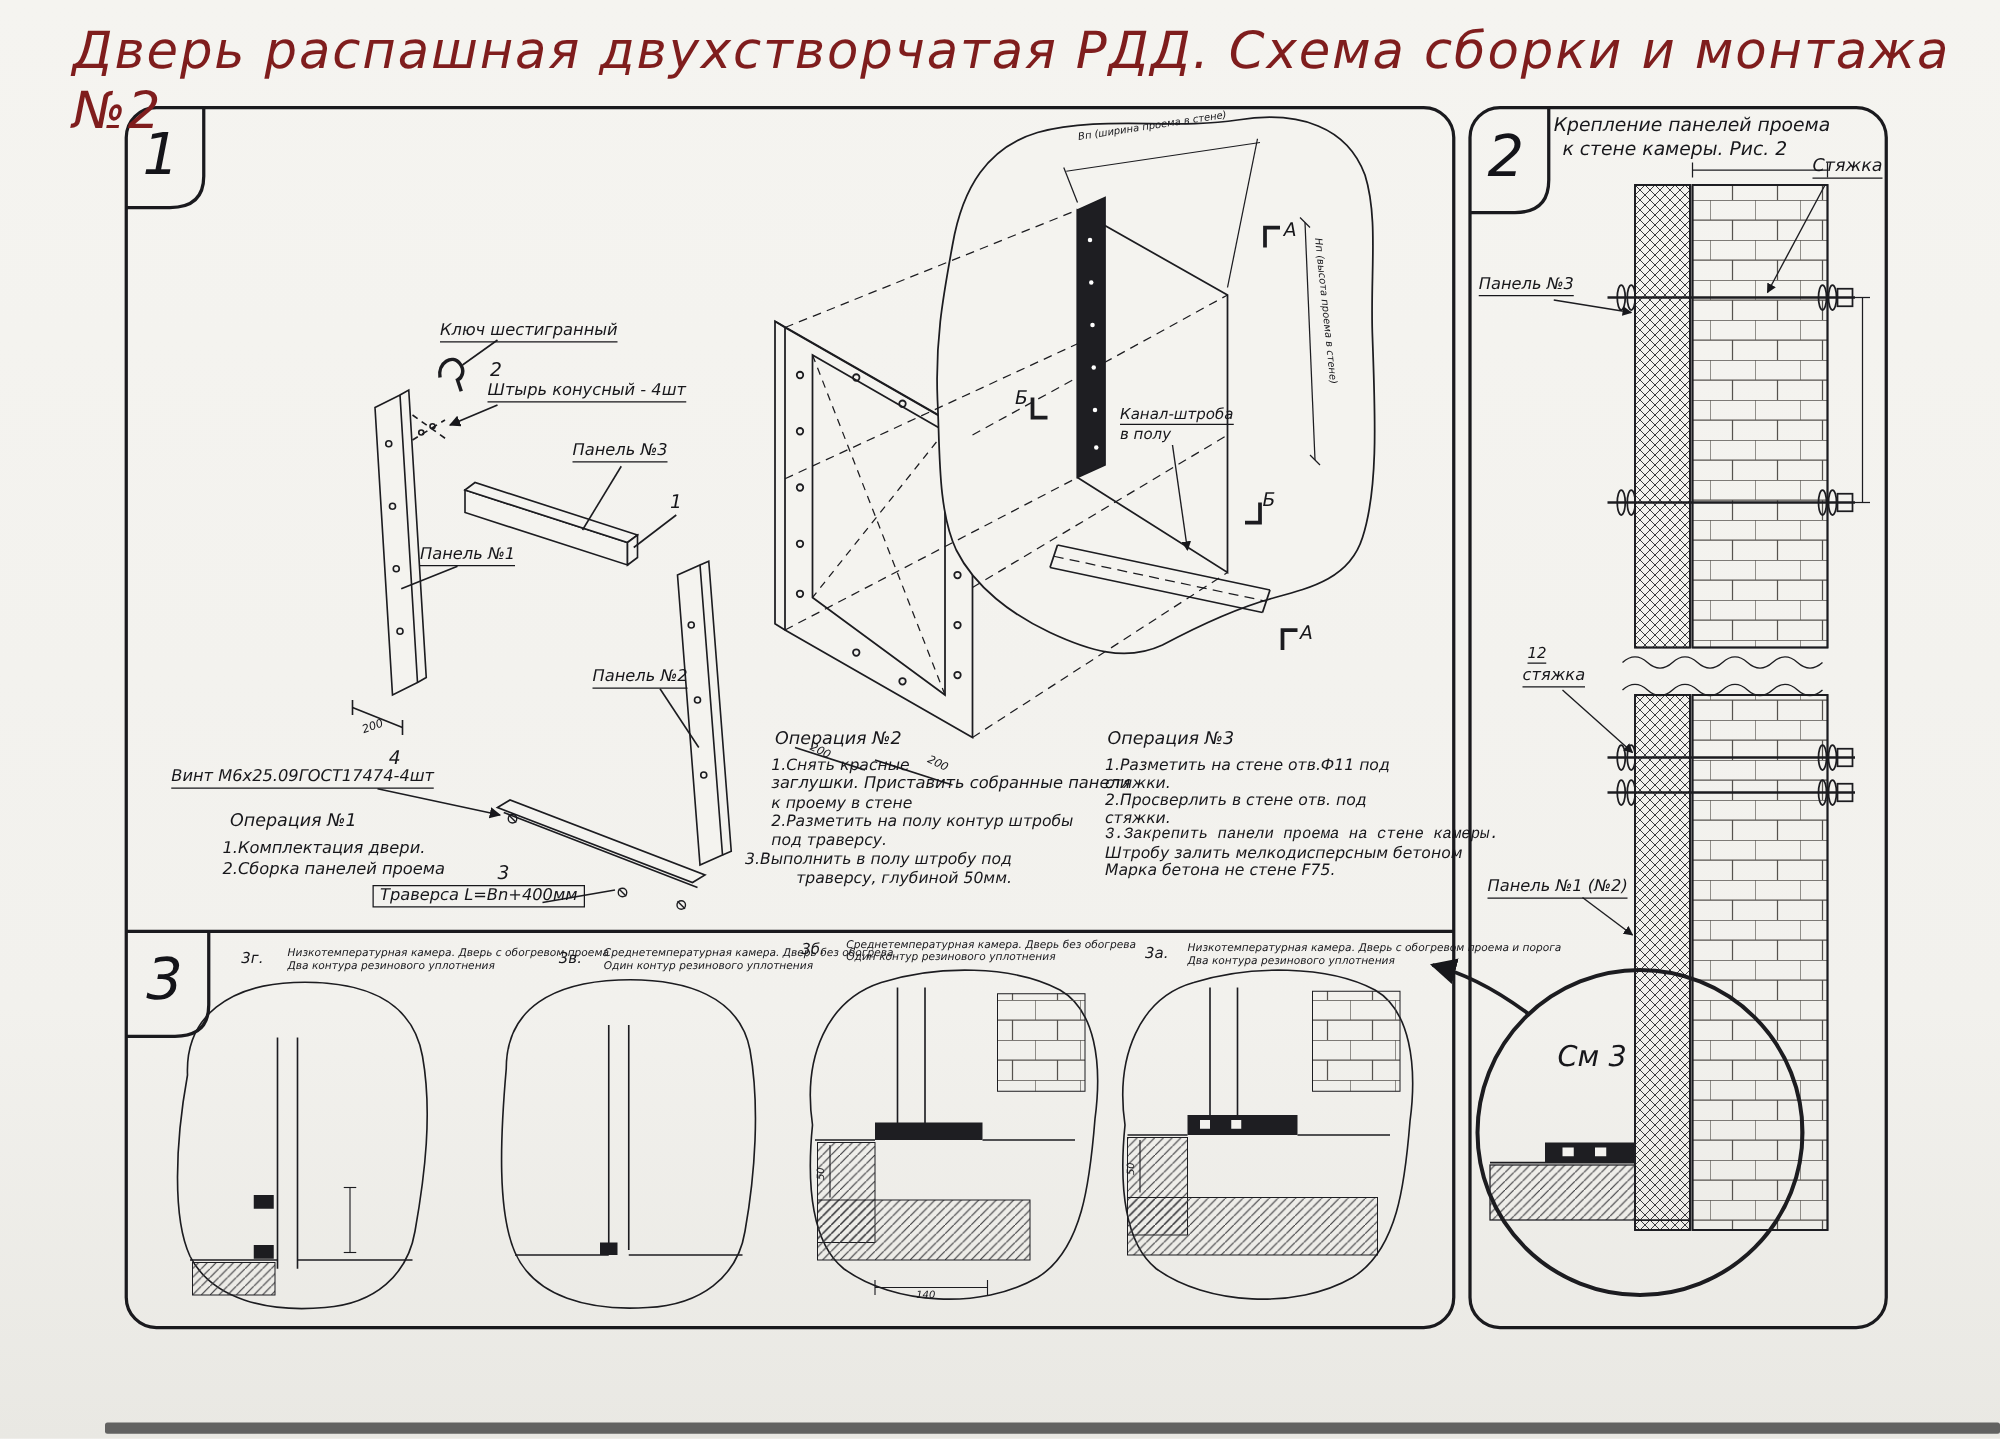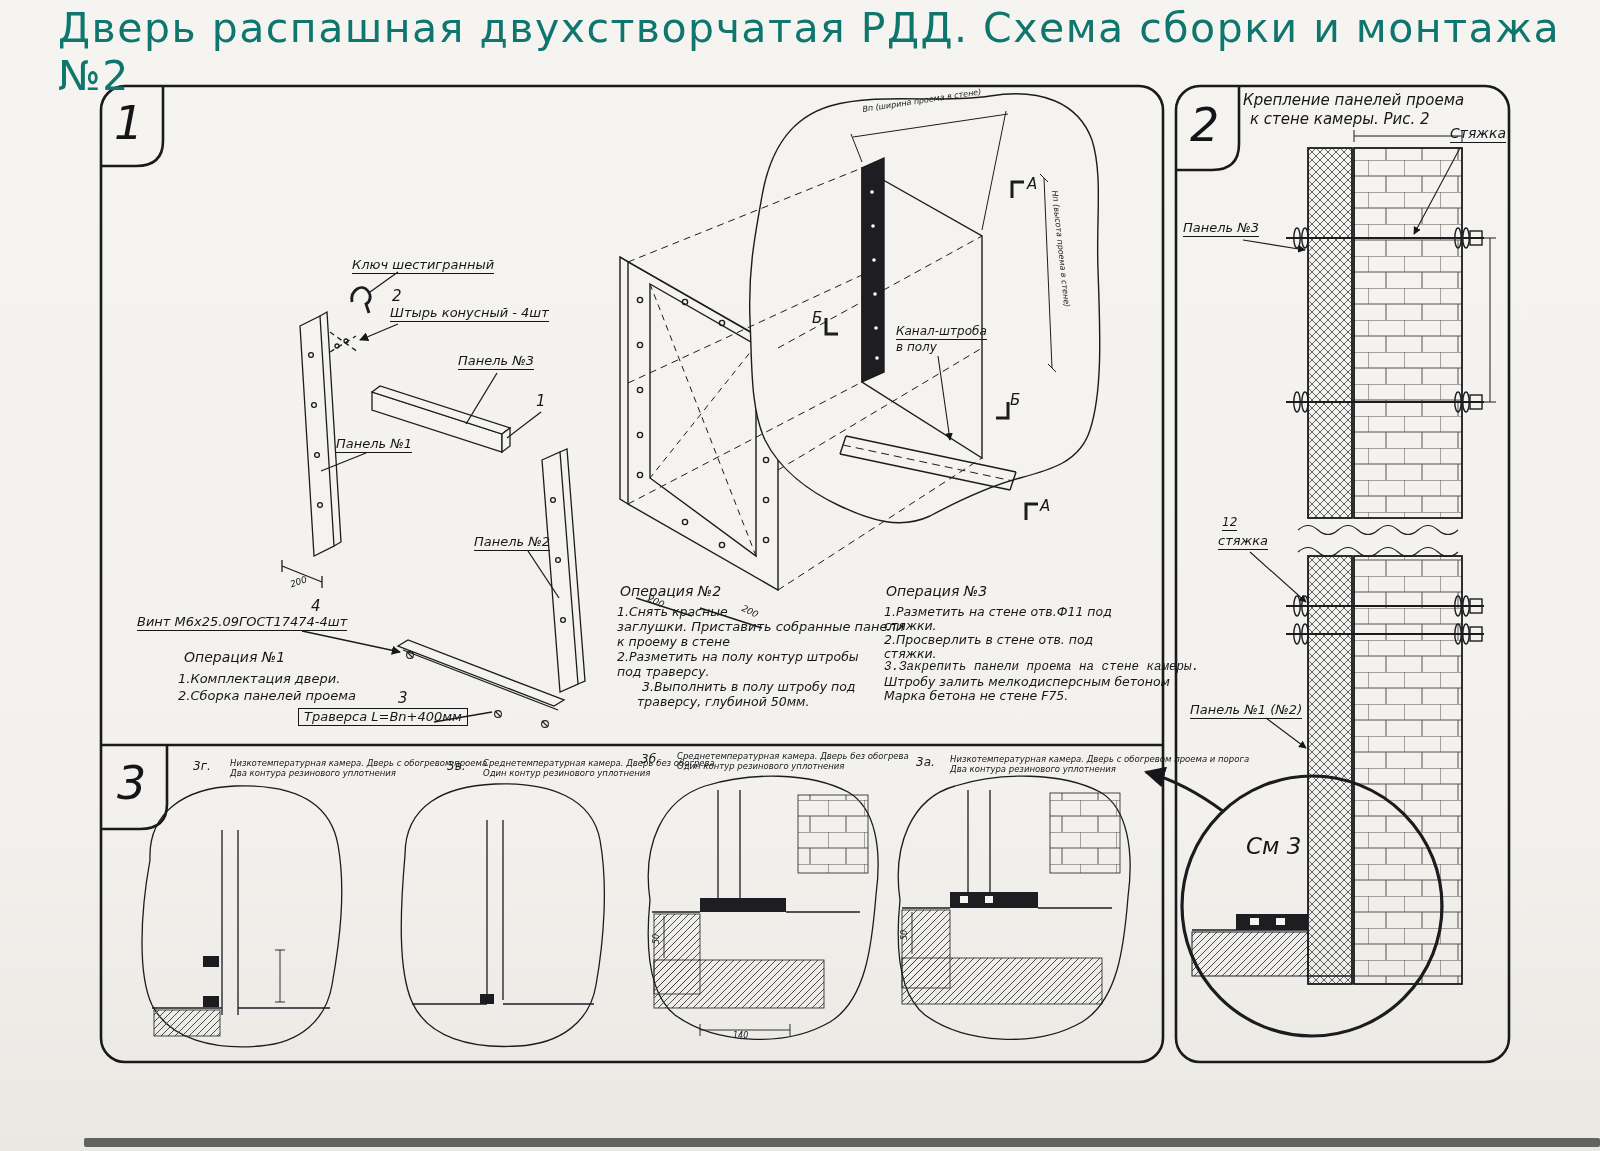--- a/index.html
+++ b/index.html
@@ -8,22 +8,22 @@
     width:1600px; height:1151px; position:relative; overflow:hidden;
     background:linear-gradient(180deg,#f5f4f0 0%,#f2f1ed 70%,#e9e8e3 100%);
     font-family:"DejaVu Sans", sans-serif;
   }
   svg.art { position:absolute; left:0; top:0; }
   .lbl { position:absolute; font-style:italic; color:#17171b; white-space:nowrap; line-height:1.1; }
   .u { border-bottom:1.2px solid #17171b; padding-bottom:1px; }
   .boxed { border:1.2px solid #17171b; padding:1px 5px; }
   .ctr { text-align:center; }
   .title {
-    position:absolute; left:58px; top:4px; width:1520px;
-    font-size:41px; letter-spacing:1.5px; color:#0f766e;
+    position:absolute; left:58px; top:16px; width:1520px;
+    font-size:41px; font-style:italic; letter-spacing:1.5px; color:#7f1d1d;
   }
   .secnum { position:absolute; font-size:46px; font-style:italic; color:#141419; }
   .rot { transform-origin:left top; }
   .scanbar { position:absolute; left:84px; right:0; top:1138px; height:9px; background:#4a4a4a; opacity:.85; border-radius:2px; }
 </style>
 </head>
 <body>
 
 <div class="sheet" style="position:absolute;inset:0;">
 
@@ -334,21 +334,21 @@
   <div class="lbl" style="left:184px;top:650px;font-size:14px;">Операция №1</div>
   <div class="lbl" style="left:178px;top:672px;font-size:13px;">1.Комплектация двери.</div>
   <div class="lbl" style="left:178px;top:689px;font-size:13px;">2.Сборка панелей проема</div>
 
   <div class="lbl" style="left:620px;top:584px;font-size:14px;">Операция №2</div>
   <div class="lbl" style="left:617px;top:605px;font-size:12.5px;">1.Снять красные</div>
   <div class="lbl" style="left:617px;top:620px;font-size:13px;">заглушки. Приставить собранные панели</div>
   <div class="lbl" style="left:617px;top:635px;font-size:12.5px;">к проему в стене</div>
   <div class="lbl" style="left:617px;top:650px;font-size:12.5px;">2.Разметить на полу контур штробы</div>
   <div class="lbl" style="left:617px;top:665px;font-size:12.5px;">под траверсу.</div>
-  <div class="lbl" style="left:642px;top:680px;font-size:12.5px;">3.Выполнить в полу штробу под</div>
+  <div class="lbl" style="left:596px;top:680px;font-size:12.5px;">3.Выполнить в полу штробу под</div>
   <div class="lbl" style="left:617px;top:695px;font-size:12.5px;margin-left:20px;">траверсу, глубиной 50мм.</div>
 
   <div class="lbl" style="left:886px;top:584px;font-size:14px;">Операция №3</div>
   <div class="lbl" style="left:884px;top:605px;font-size:12.5px;">1.Разметить на стене отв.Ф11 под</div>
   <div class="lbl" style="left:884px;top:619px;font-size:12.5px;">стяжки.</div>
   <div class="lbl" style="left:884px;top:633px;font-size:12.5px;">2.Просверлить в стене отв.  под</div>
   <div class="lbl" style="left:884px;top:647px;font-size:12.5px;">стяжки.</div>
   <div class="lbl" style="left:884px;top:661px;font-size:12.5px;font-family:Liberation Mono, monospace;">3.Закрепить панели проема на стене камеры.</div>
   <div class="lbl" style="left:884px;top:675px;font-size:12.5px;">Штробу залить мелкодисперсным бетоном</div>
   <div class="lbl" style="left:884px;top:689px;font-size:12.5px;">Марка бетона не стене   F75.</div>

